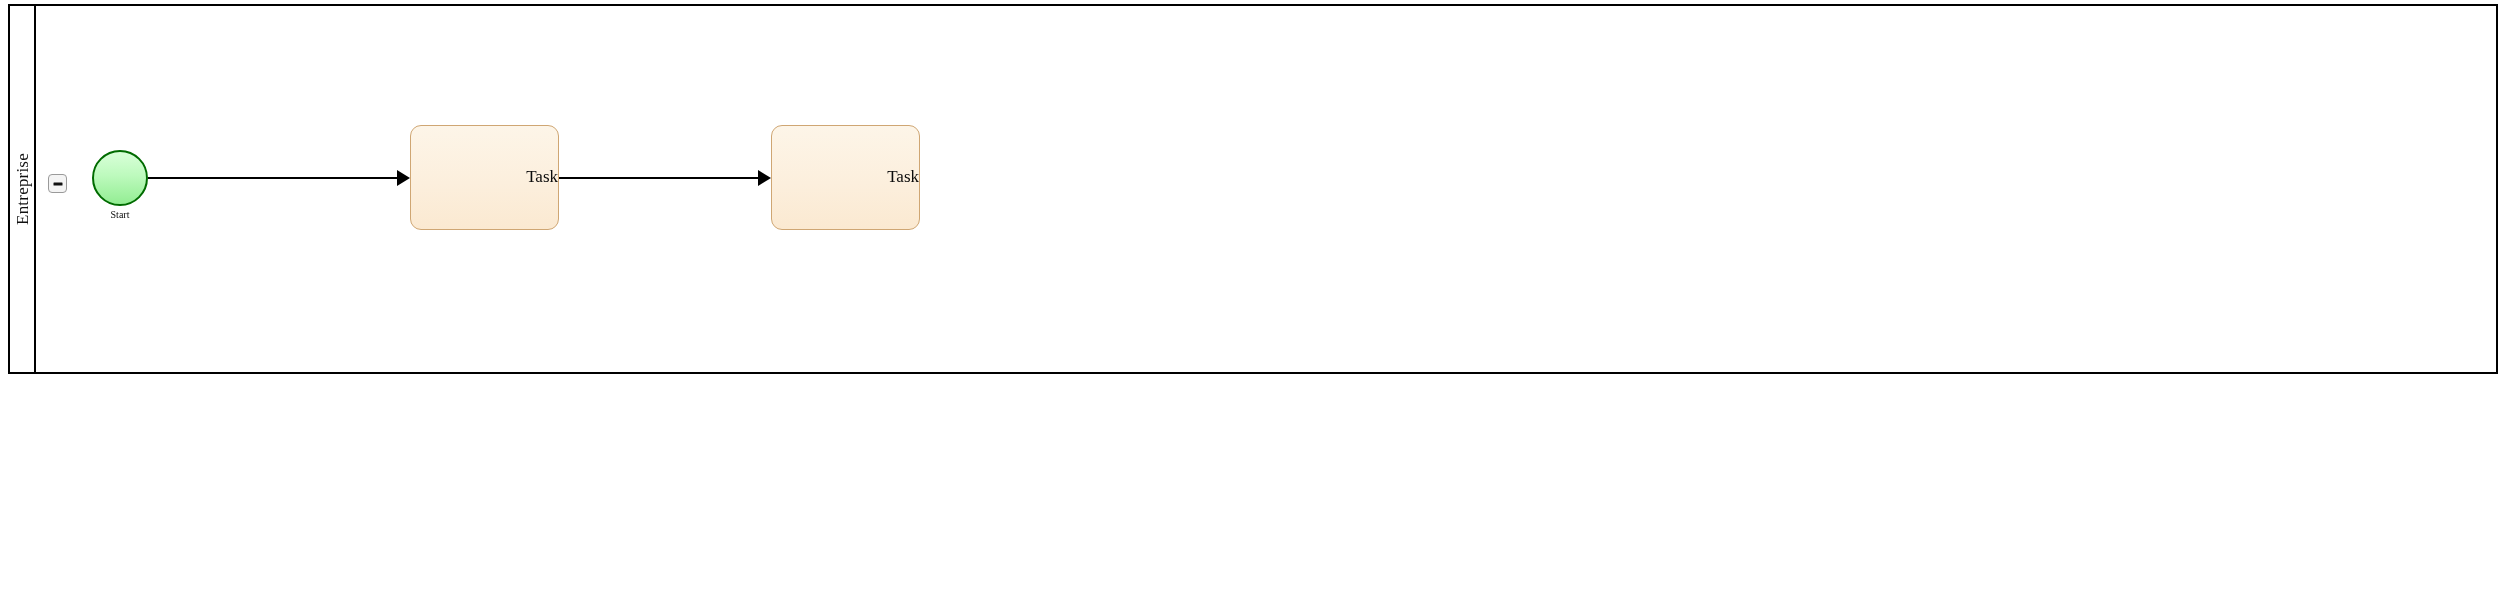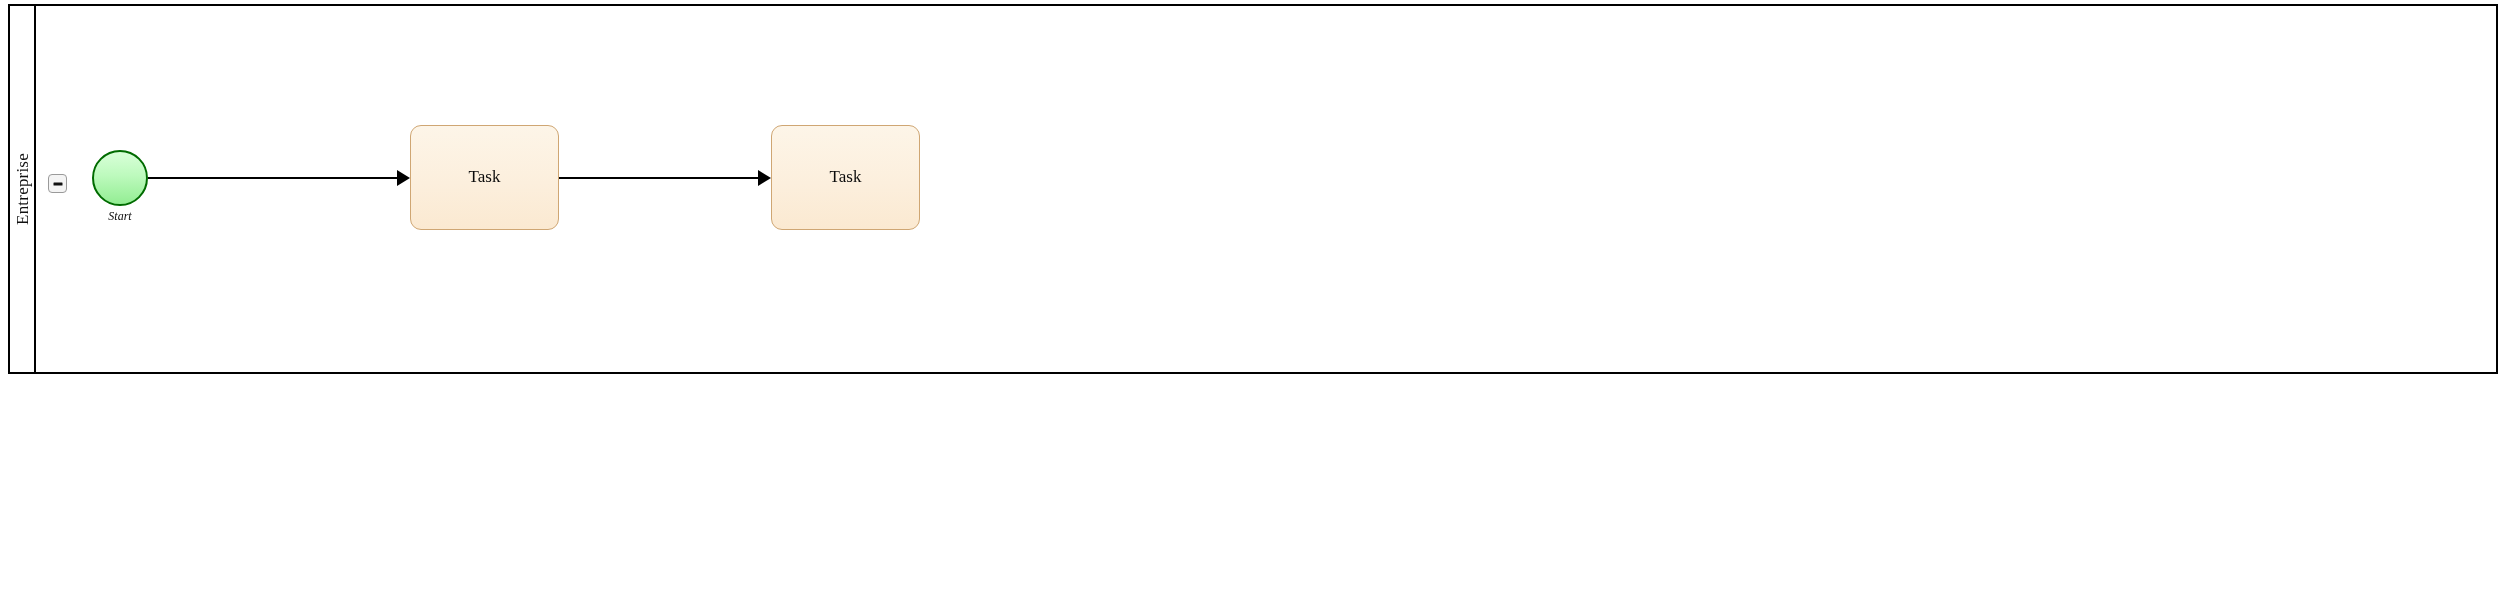--- a/index.html
+++ b/index.html
@@ -106,39 +106,38 @@
     box-sizing: border-box;
     border: 2.2px solid #006b00;
     background: linear-gradient(180deg, #d9ffd9 0%, #bdfabd 45%, #93ed93 100%);
   }
   #start-label {
     position: absolute;
     left: 56px;
     top: 203px;
     width: 56px;
     text-align: center;
-    font-size: 12px;
+    font-size: 10px;
     color: #0b0b0b;
     white-space: nowrap;
-    font-style: italic;
   }
 
   
   .task {
     position: absolute;
     top: 119px;
     width: 149px;
     height: 105px;
     border: 1.6px solid #cfa673;
     border-radius: 11px;
     box-sizing: border-box;
     background: linear-gradient(180deg, #fdf5e8 0%, #fcefdd 55%, #fbe9d1 100%);
     display: flex;
     align-items: center;
-    justify-content: center;
+    justify-content: flex-end;
   }
   .task .task-label {
     font-size: 17px;
     color: #0b0b0b;
     text-align: center;
     line-height: 1.2;
   }
   #task-1 { left: 374px; }
   #task-2 { left: 735px; }
 

